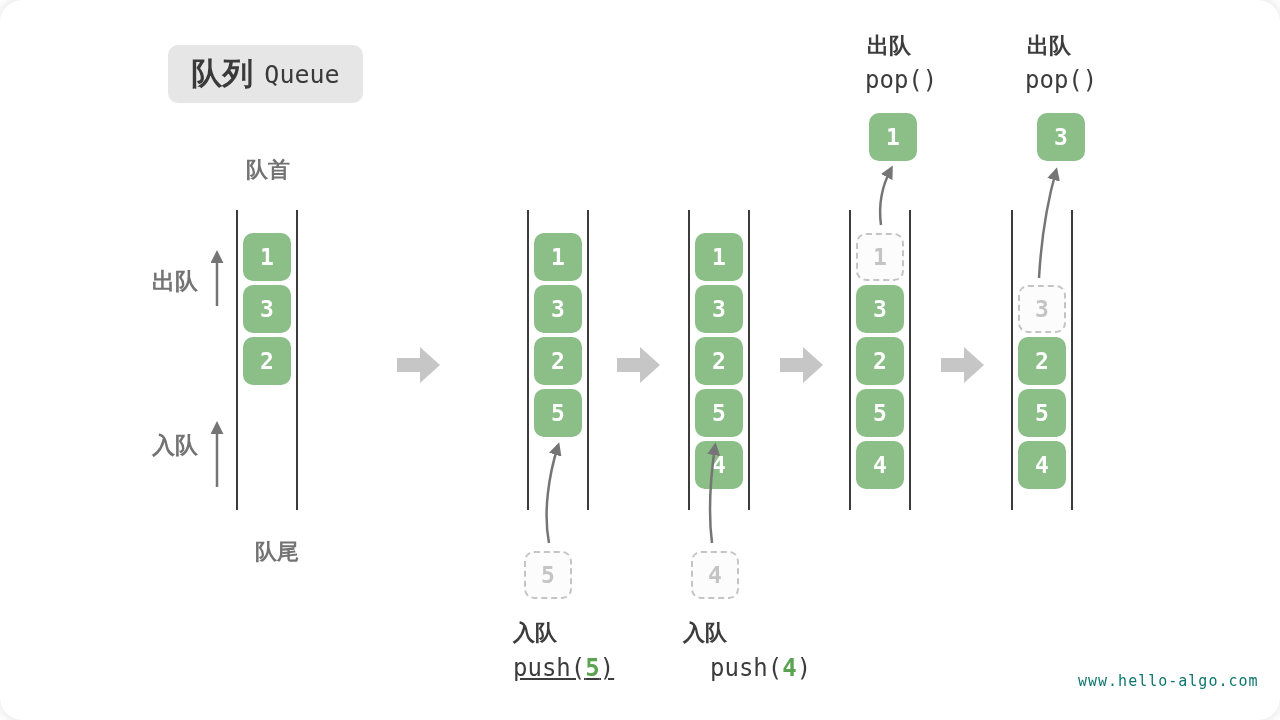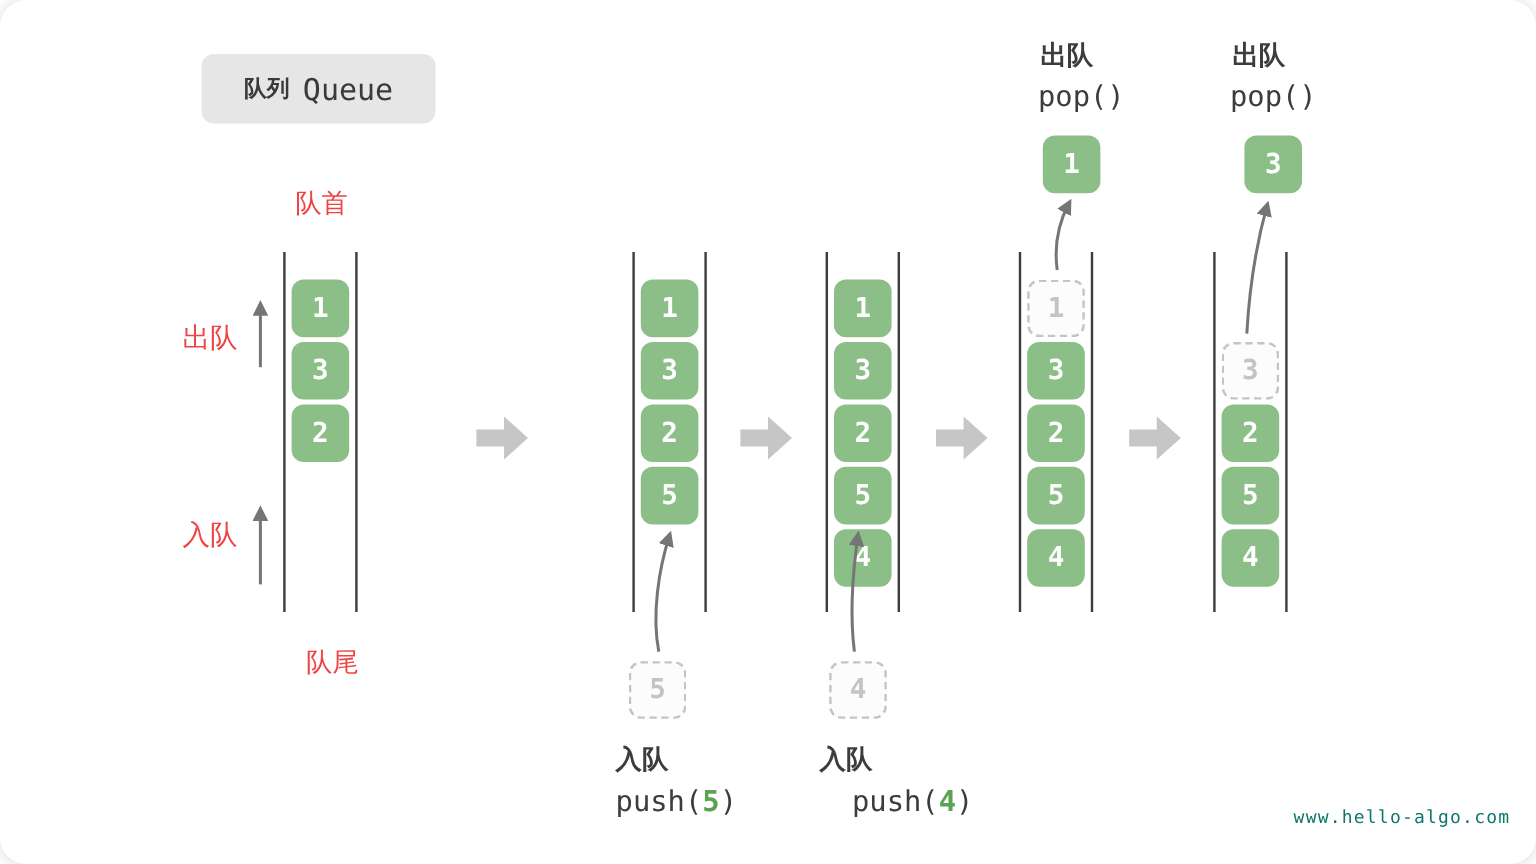--- a/index.html
+++ b/index.html
@@ -6,23 +6,23 @@
   .canvas{
     position:relative;width:1280px;height:720px;background:#ffffff;
     border-radius:22px;box-shadow:0 0 12px rgba(0,0,0,0.14);
     overflow:hidden;font-family:"Liberation Sans",sans-serif;
   }
   .title-box{
     position:absolute;left:168px;top:45px;width:195px;height:58px;
     background:#e6e6e6;border-radius:10px;display:flex;align-items:center;
     justify-content:center;gap:11px;color:#3a3a3a;
   }
-  .title-zh{font-weight:bold;font-size:19px;}
+  .title-zh{font-weight:bold;font-size:31px;}
   .title-en{font-family:"DejaVu Sans Mono",monospace;font-size:25px;}
-  .zh-label{position:absolute;font-weight:normal;font-size:22px;color:#ef4444;white-space:nowrap;}
+  .zh-label{position:absolute;font-weight:bold;font-size:22px;color:#737373;white-space:nowrap;}
   .channel{
     position:absolute;top:210px;height:300px;width:62px;box-sizing:border-box;
     border-left:2px solid #3c3c3c;border-right:2px solid #3c3c3c;
   }
   .cell{
     position:absolute;width:48px;height:48px;border-radius:10px;
     background:#8cbe88;display:flex;align-items:center;justify-content:center;
     color:#ffffff;font-family:"DejaVu Sans Mono",monospace;font-weight:bold;font-size:23px;
   }
   .cell.dashed{
@@ -81,21 +81,21 @@
   <div class="cell" style="left:534px;top:337px;">
       <span>2</span>
     </div>
   <div class="cell" style="left:534px;top:389px;">
       <span>5</span>
     </div>
   <div class="cell dashed" style="left:524px;top:551px;">
       <span>5</span>
     </div>
   <div class="op-zh" style="left:513px;top:618px;">入队</div>
-  <div class="op-code" style="left:513px;top:654px;"><span>push(</span><span class="arg">5</span><span>)</span></div>
+  <div class="op-code" style="left:513px;top:654px;text-decoration:underline;"><span>push(</span><span class="arg">5</span><span>)</span></div>
 
   <div class="cell" style="left:695px;top:233px;">
       <span>1</span>
     </div>
   <div class="cell" style="left:695px;top:285px;">
       <span>3</span>
     </div>
   <div class="cell" style="left:695px;top:337px;">
       <span>2</span>
     </div>

